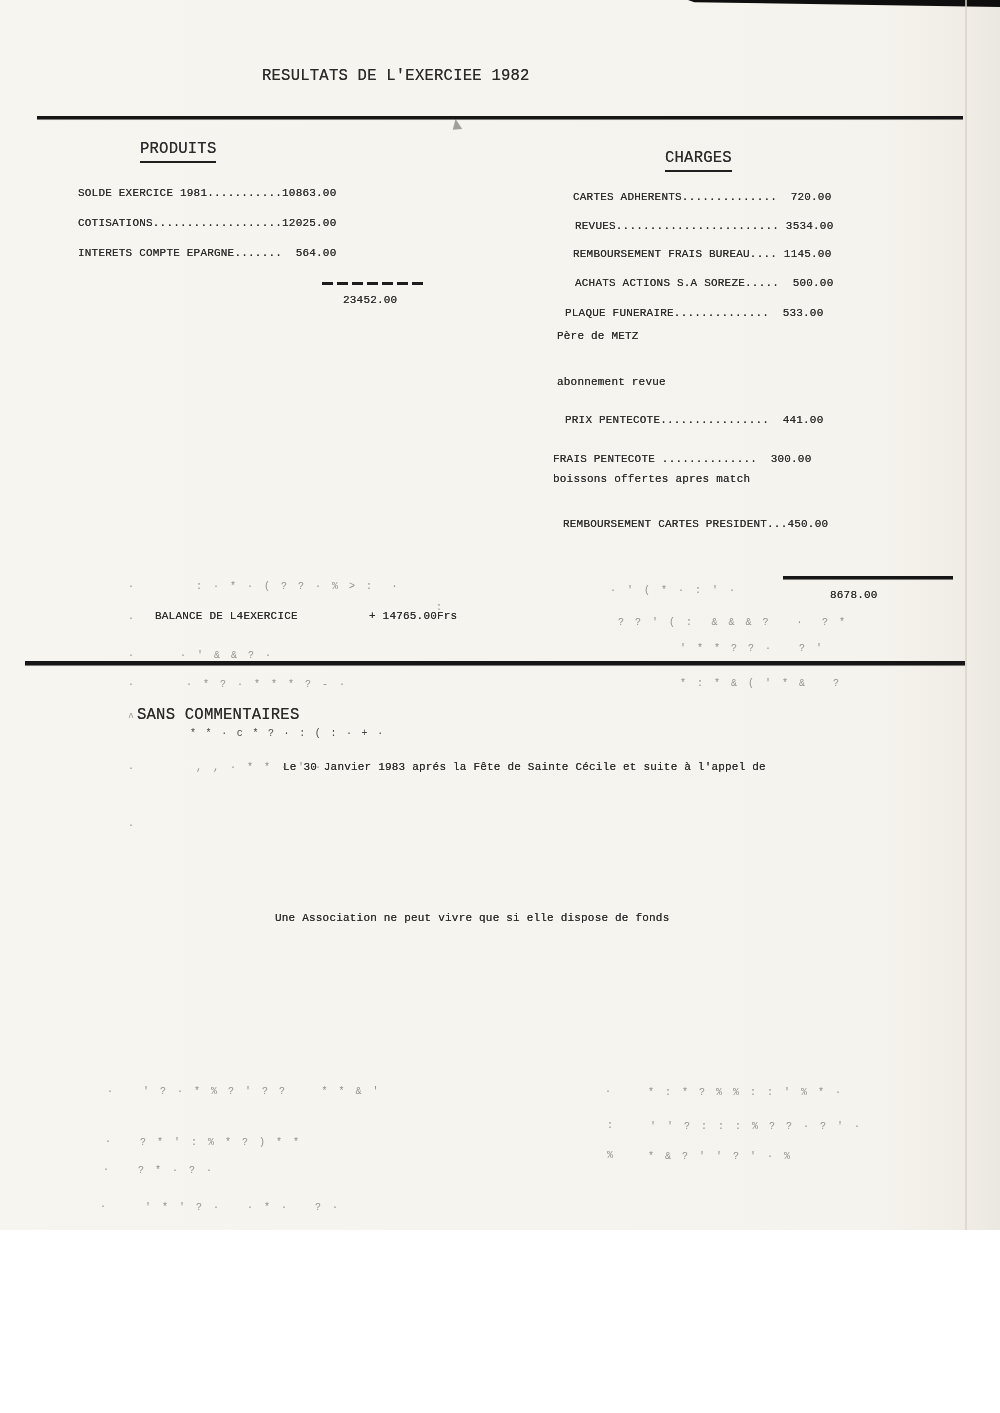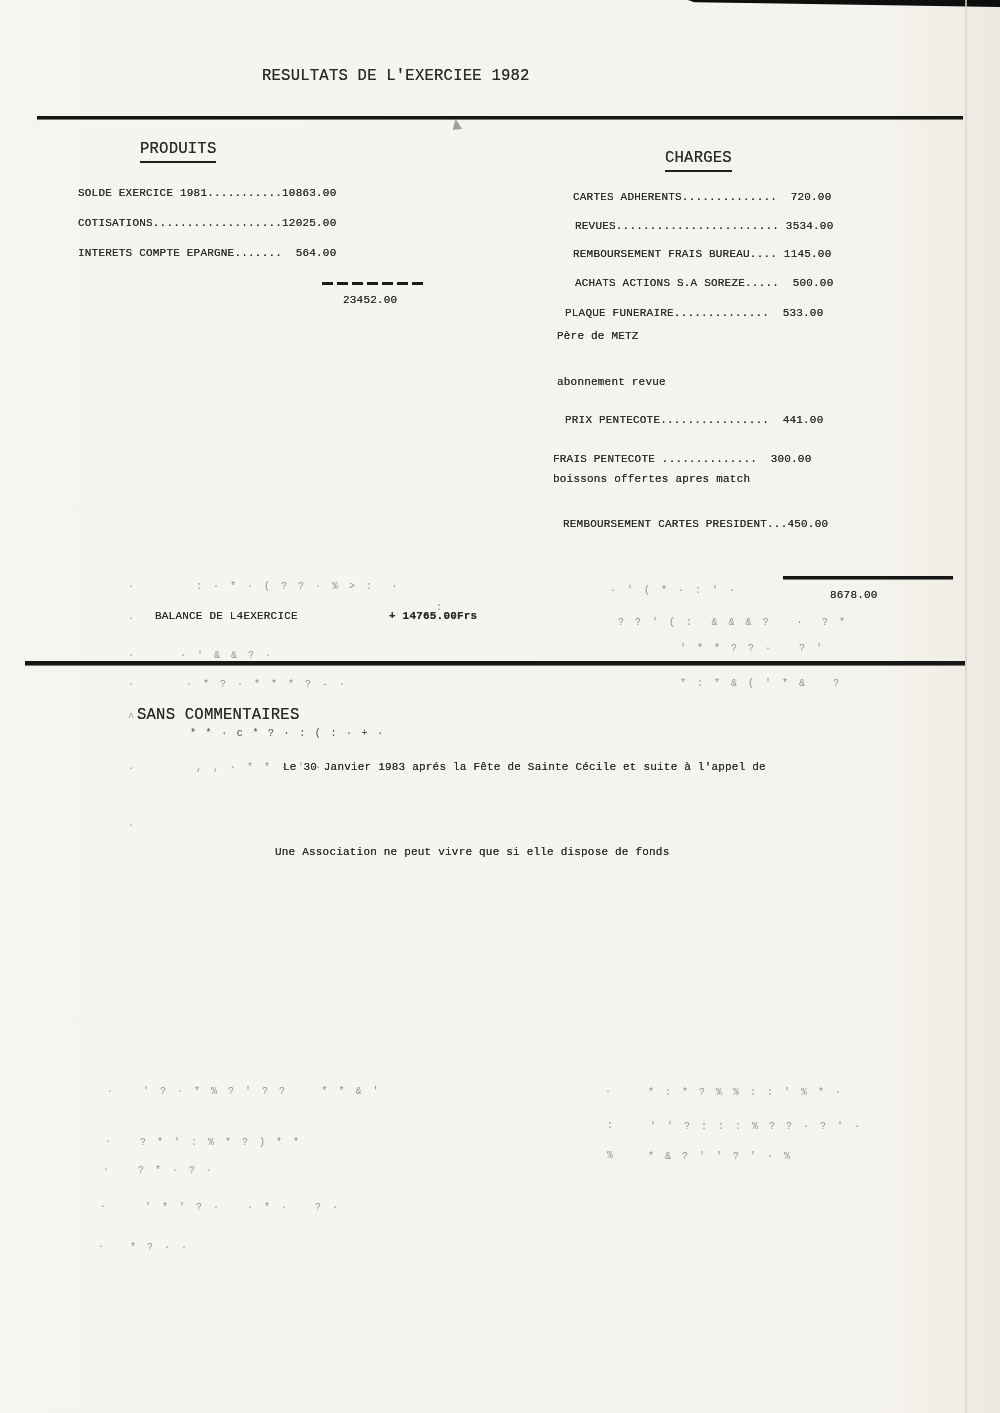--- a/index.html
+++ b/index.html
@@ -2,21 +2,21 @@
 <html><head>
 <meta charset="utf-8">
 <style>
   html,body{margin:0;padding:0;}
   body{
     width:1000px;height:1413px;
     font-family:"Liberation Mono", monospace;
     position:relative;
   }
   #page{
-    position:relative;width:1000px;height:1413px;overflow:hidden;
+    position:relative;width:1000px;height:1230px;overflow:hidden;
     background:linear-gradient(90deg,#f7f5ef 0%,#f5f3ed 88%,#f0ede6 96.4%,#ebe8e1 100%);
   }
   .t{
     position:absolute;white-space:pre;
     font-family:"Liberation Mono", monospace;
     font-size:11px;line-height:1.25;color:#2a2a2a;
     letter-spacing:0.2px;
     text-shadow:0 0 .6px rgba(25,25,25,.75);
   }
   .heading{font-size:15.6px;}
@@ -80,30 +80,30 @@
   <div class="t" style="left:557px;top:376px;">abonnement revue</div>
   <div class="t" style="left:565px;top:414px;"><span>PRIX PENTECOTE</span><span>................</span><span>  441.00</span></div>
   <div class="t" style="left:553px;top:453px;"><span>FRAIS PENTECOTE </span><span>..............</span><span>  300.00</span></div>
   <div class="t" style="left:553px;top:473px;">boissons offertes apres match</div>
   <div class="t" style="left:563px;top:518px;"><span>REMBOURSEMENT CARTES PRESIDENT</span><span>...</span><span>450.00</span></div>
 
   <div class="rule" style="left:783px;top:576px;width:170px;height:3px;"></div>
   <div class="t" style="left:830px;top:589px;">8678.00</div>
 
   <div class="t" style="left:155px;top:610px;">BALANCE DE L4EXERCICE</div>
-  <div class="t" style="left:389px;top:610px;font-weight:bold;">+ 14765.00Frs</div>
+  <div class="t" style="left:369px;top:610px;">+ 14765.00Frs</div>
 
   <div class="rule" style="left:25px;top:661px;width:940px;height:3.5px;"></div>
 
   <div class="t heading" style="left:137px;top:706px;">SANS COMMENTAIRES</div>
   <div class="dotsrow" style="left:190px;top:728px;">* * · c * ? · : ( : · + ·</div>
 
   <div class="t" style="left:283px;top:761px;text-align:center;">Le 30 Janvier 1983 aprés la Fête de Sainte Cécile et suite à l'appel de</div>
 
-  <div class="t" style="left:275px;top:846px;">Une Association ne peut vivre que si elle dispose de fonds</div>
+  <div class="t" style="left:275px;top:912px;">Une Association ne peut vivre que si elle dispose de fonds</div>
 
   <div id="ghost-layer">
       <span class="ghost" style="left: 128px; top: 581px;">·</span>
       <span class="ghost" style="left: 196px; top: 581px;">: · * · ( ? ? · % &gt; :  ·</span>
       <span class="ghost" style="left: 128px; top: 613px;">·</span>
       <span class="ghost" style="left: 436px; top: 602px;">:</span>
       <span class="ghost" style="left: 128px; top: 650px;">·</span>
       <span class="ghost" style="left: 180px; top: 650px;">· ' &amp; &amp; ? ·</span>
       <span class="ghost" style="left: 128px; top: 679px;">·</span>
       <span class="ghost" style="left: 186px; top: 679px;">· * ? · * * * ? - ·</span>

